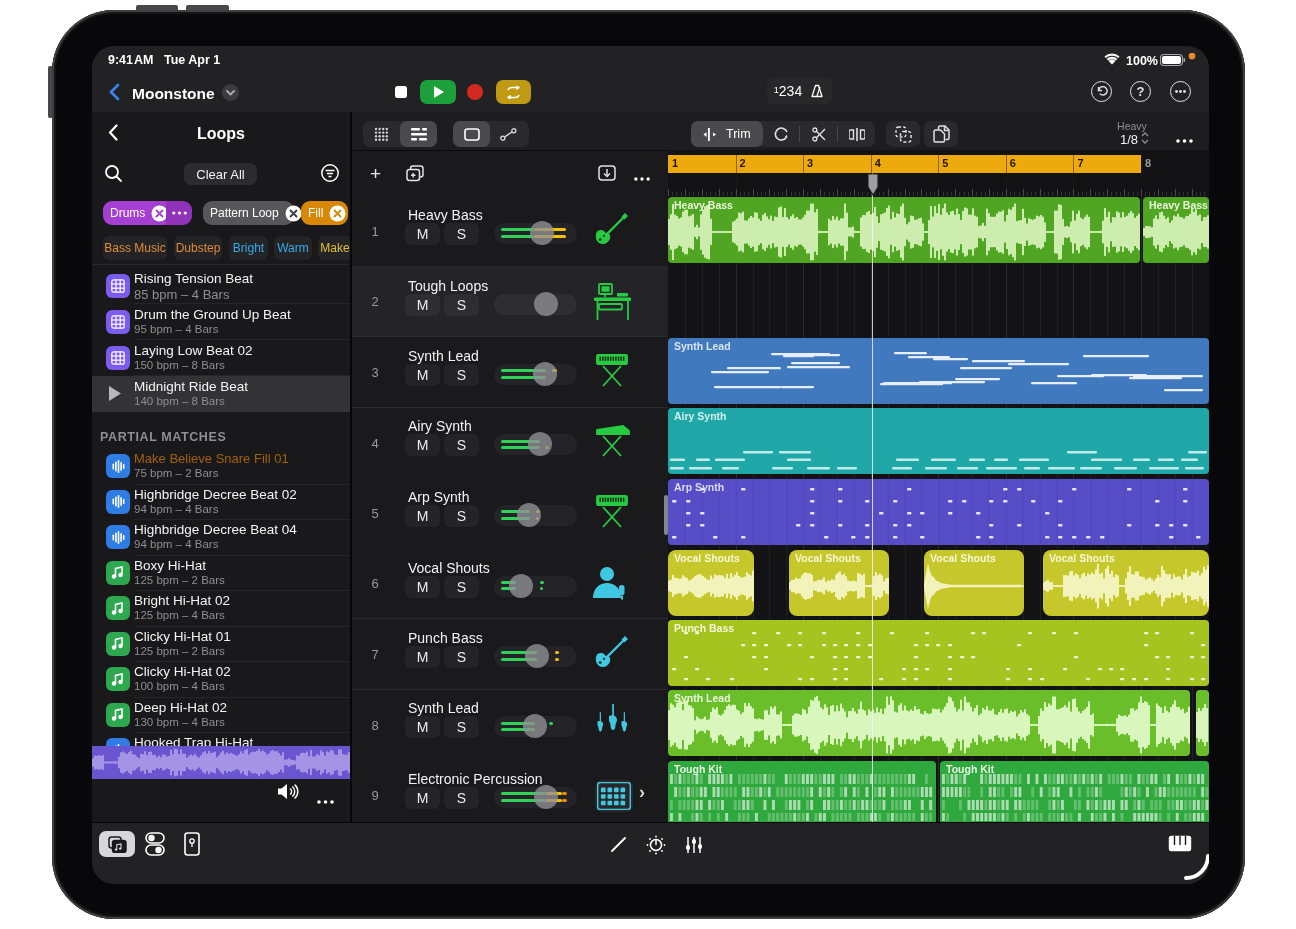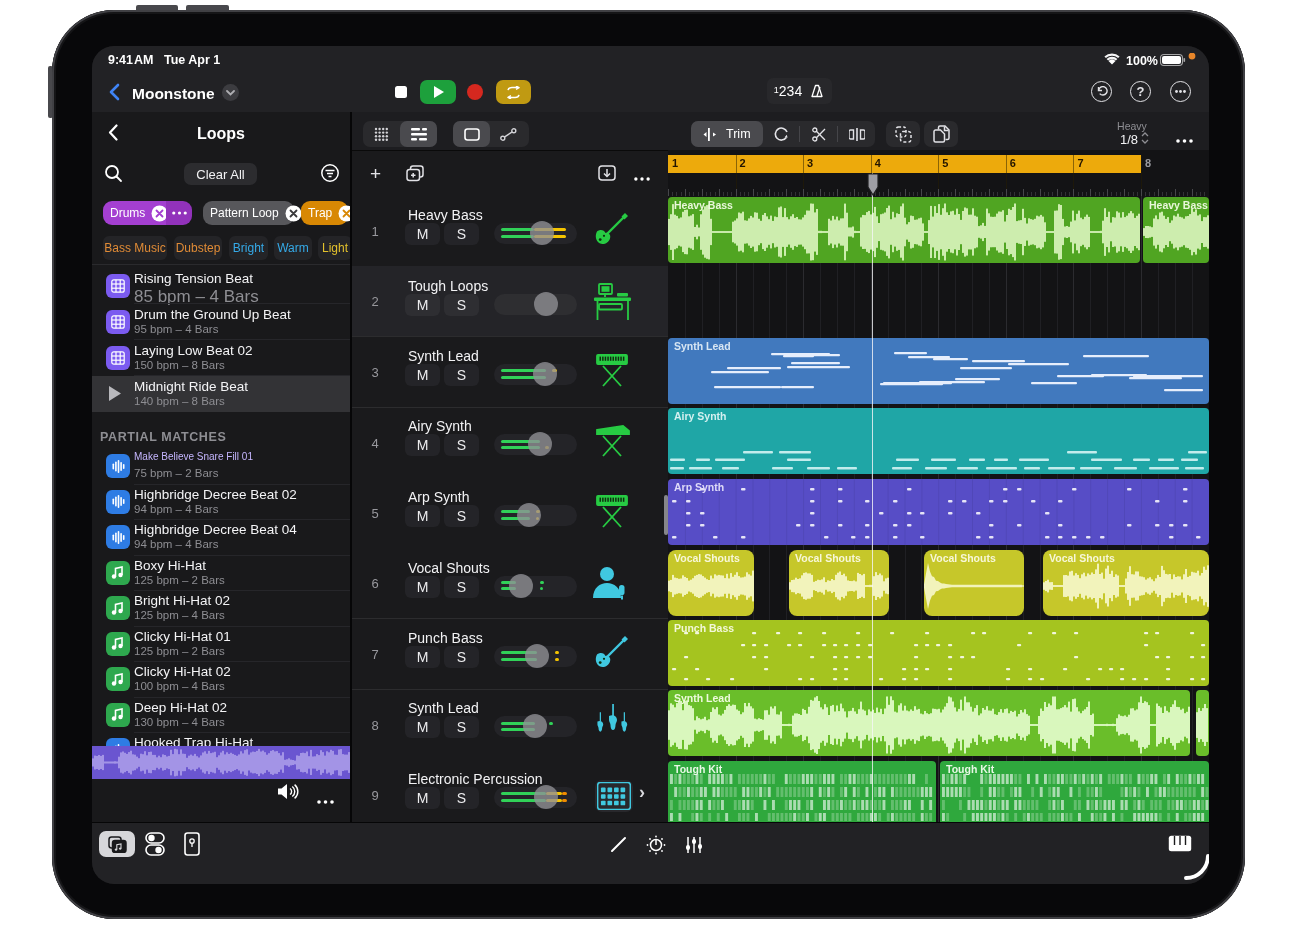--- a/index.html
+++ b/index.html
@@ -119,47 +119,47 @@
       </svg>
     </div>
     <div class="abs" style="left:111px;top:155px;width:91px;height:24px;background:#57575b;border-radius:9px;color:#fff;font-size:12px;display:flex;align-items:center;white-space:nowrap">
       <span style="margin-left:7px">Pattern Loop</span>
       <svg style="margin-left:6px;flex:none" width="17" height="17" viewBox="0 0 17 17">
         <circle cx="8.5" cy="8.5" r="8" fill="#fff"></circle>
         <path d="M5.5,5.5 L11.5,11.5 M11.5,5.5 L5.5,11.5" stroke="#3a3a3c" stroke-width="1.8" stroke-linecap="round"></path>
       </svg>
     </div>
     <div class="abs" style="left:209px;top:155px;width:47px;height:24px;background:#d88804;border-radius:9px;color:#fff;font-size:12px;display:flex;align-items:center;white-space:nowrap">
-      <span style="margin-left:7px">Trap</span>
+      <span style="margin-left:7px">Fill</span>
       <svg style="margin-left:6px;flex:none" width="17" height="17" viewBox="0 0 17 17">
         <circle cx="8.5" cy="8.5" r="8" fill="#fff"></circle>
         <path d="M5.5,5.5 L11.5,11.5 M11.5,5.5 L5.5,11.5" stroke="#d88804" stroke-width="1.8" stroke-linecap="round"></path>
       </svg>
     </div>
     <div class="abs chip2" style="left:11px;top:190px;width:64px;color:#e08b36">Bass Music</div>
     <div class="abs chip2" style="left:82px;top:190px;width:48px;color:#e08b36">Dubstep</div>
     <div class="abs chip2" style="left:137px;top:190px;width:39px;color:#35aae8">Bright</div>
     <div class="abs chip2" style="left:182px;top:190px;width:38px;color:#35aae8">Warm</div>
-    <div class="abs chip2" style="left:226px;top:190px;width:34px;color:#e3c12c">Light</div>
+    <div class="abs chip2" style="left:226px;top:190px;width:34px;color:#e3c12c">Make</div>
     <div class="abs" style="left:0;top:218px;width:258px;height:1px;background:#2a2a2d"></div>
     <div class="abs" style="left:14px;top:228px">
       <div class="licon" style="background:#7b5bf0">
         <svg width="14" height="14" viewBox="0 0 14 14">
           <g fill="none" stroke="#fff" stroke-width="1.2">
             <rect x="0.8" y="0.8" width="12.4" height="12.4" rx="2"></rect>
             <line x1="0.8" y1="5" x2="13.2" y2="5"></line>
             <line x1="0.8" y1="9.2" x2="13.2" y2="9.2"></line>
             <line x1="5" y1="0.8" x2="5" y2="13.2"></line>
             <line x1="9.2" y1="0.8" x2="9.2" y2="13.2"></line>
           </g>
         </svg>
       </div>
     </div>
     <div class="abs" style="left:42px;top:225px;font-size:13.5px;color:#f4f4f6;white-space:nowrap">Rising Tension Beat</div>
-    <div class="abs" style="left:42px;top:241px;font-size:17px;color:#8e8e93;white-space:nowrap">85 bpm – 4 Bars</div>
+    <div class="abs" style="left:42px;top:241px;font-size:13px;color:#8e8e93;white-space:nowrap">85 bpm – 4 Bars</div>
     <div class="abs" style="left:42px;top:257px;width:216px;height:1px;background:#26262a"></div>
     <div class="abs" style="left:14px;top:264px">
       <div class="licon" style="background:#7b5bf0">
         <svg width="14" height="14" viewBox="0 0 14 14">
           <g fill="none" stroke="#fff" stroke-width="1.2">
             <rect x="0.8" y="0.8" width="12.4" height="12.4" rx="2"></rect>
             <line x1="0.8" y1="5" x2="13.2" y2="5"></line>
             <line x1="0.8" y1="9.2" x2="13.2" y2="9.2"></line>
             <line x1="5" y1="0.8" x2="5" y2="13.2"></line>
             <line x1="9.2" y1="0.8" x2="9.2" y2="13.2"></line>
@@ -197,21 +197,21 @@
       <div class="licon" style="background:#2e7ce4">
         <svg width="16" height="15" viewBox="0 0 15 15">
           <rect x="2" y="4.5" width="1.6" height="6" rx="0.8" fill="#fff"></rect>
           <rect x="4.6" y="2.5" width="1.6" height="10" rx="0.8" fill="#fff"></rect>
           <rect x="7.2" y="1.0" width="1.6" height="13" rx="0.8" fill="#fff"></rect>
           <rect x="9.8" y="3.0" width="1.6" height="9" rx="0.8" fill="#fff"></rect>
           <rect x="12.4" y="5.0" width="1.6" height="5" rx="0.8" fill="#fff"></rect>
         </svg>
       </div>
     </div>
-    <div class="abs" style="left:42px;top:405px;font-size:10px;color:#c4b5fd;white-space:nowrap">Make Believe Snare Fill 01</div>
+    <div class="abs" style="left:42px;top:405px;font-size:13px;color:#a16207;white-space:nowrap">Make Believe Snare Fill 01</div>
     <div class="abs" style="left:42px;top:421px;font-size:11.5px;color:#8e8e93;white-space:nowrap">75 bpm – 2 Bars</div>
     <div class="abs" style="left:42px;top:437.5px;width:216px;height:1px;background:#26262a"></div>
     <div class="abs" style="left:14px;top:443.5px">
       <div class="licon" style="background:#2e7ce4">
         <svg width="16" height="15" viewBox="0 0 15 15">
           <rect x="2" y="4.5" width="1.6" height="6" rx="0.8" fill="#fff"></rect>
           <rect x="4.6" y="2.5" width="1.6" height="10" rx="0.8" fill="#fff"></rect>
           <rect x="7.2" y="1.0" width="1.6" height="13" rx="0.8" fill="#fff"></rect>
           <rect x="9.8" y="3.0" width="1.6" height="9" rx="0.8" fill="#fff"></rect>
           <rect x="12.4" y="5.0" width="1.6" height="5" rx="0.8" fill="#fff"></rect>

